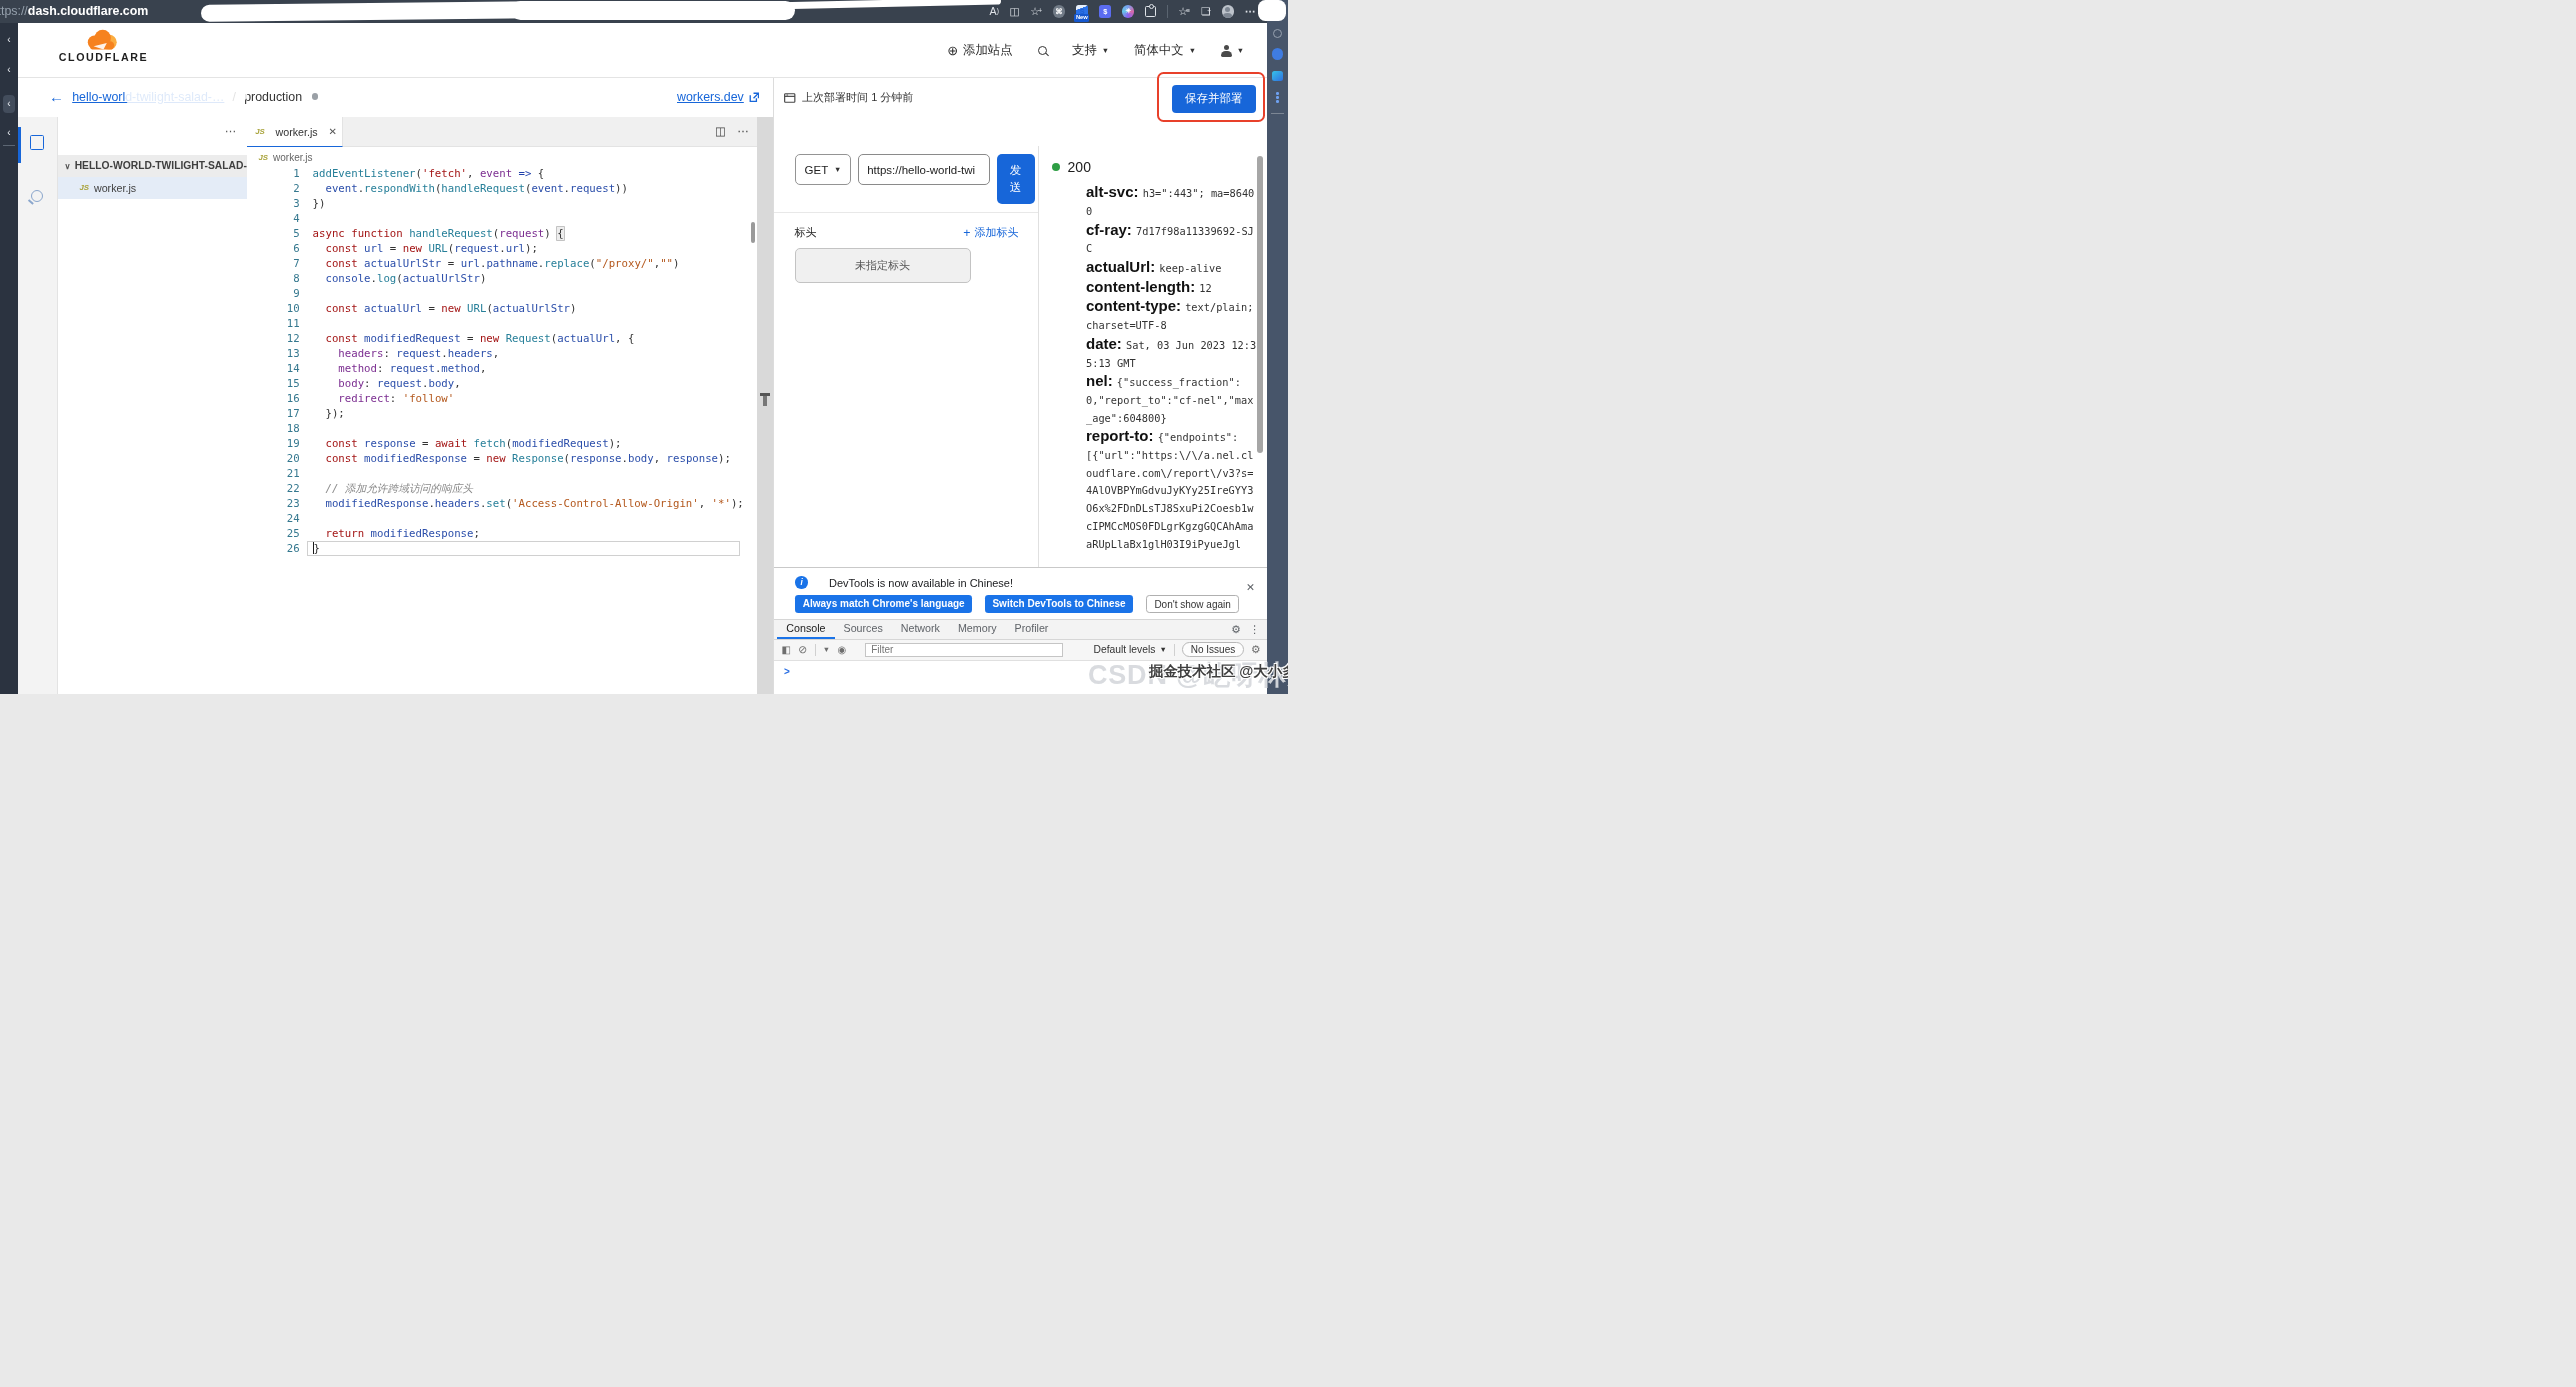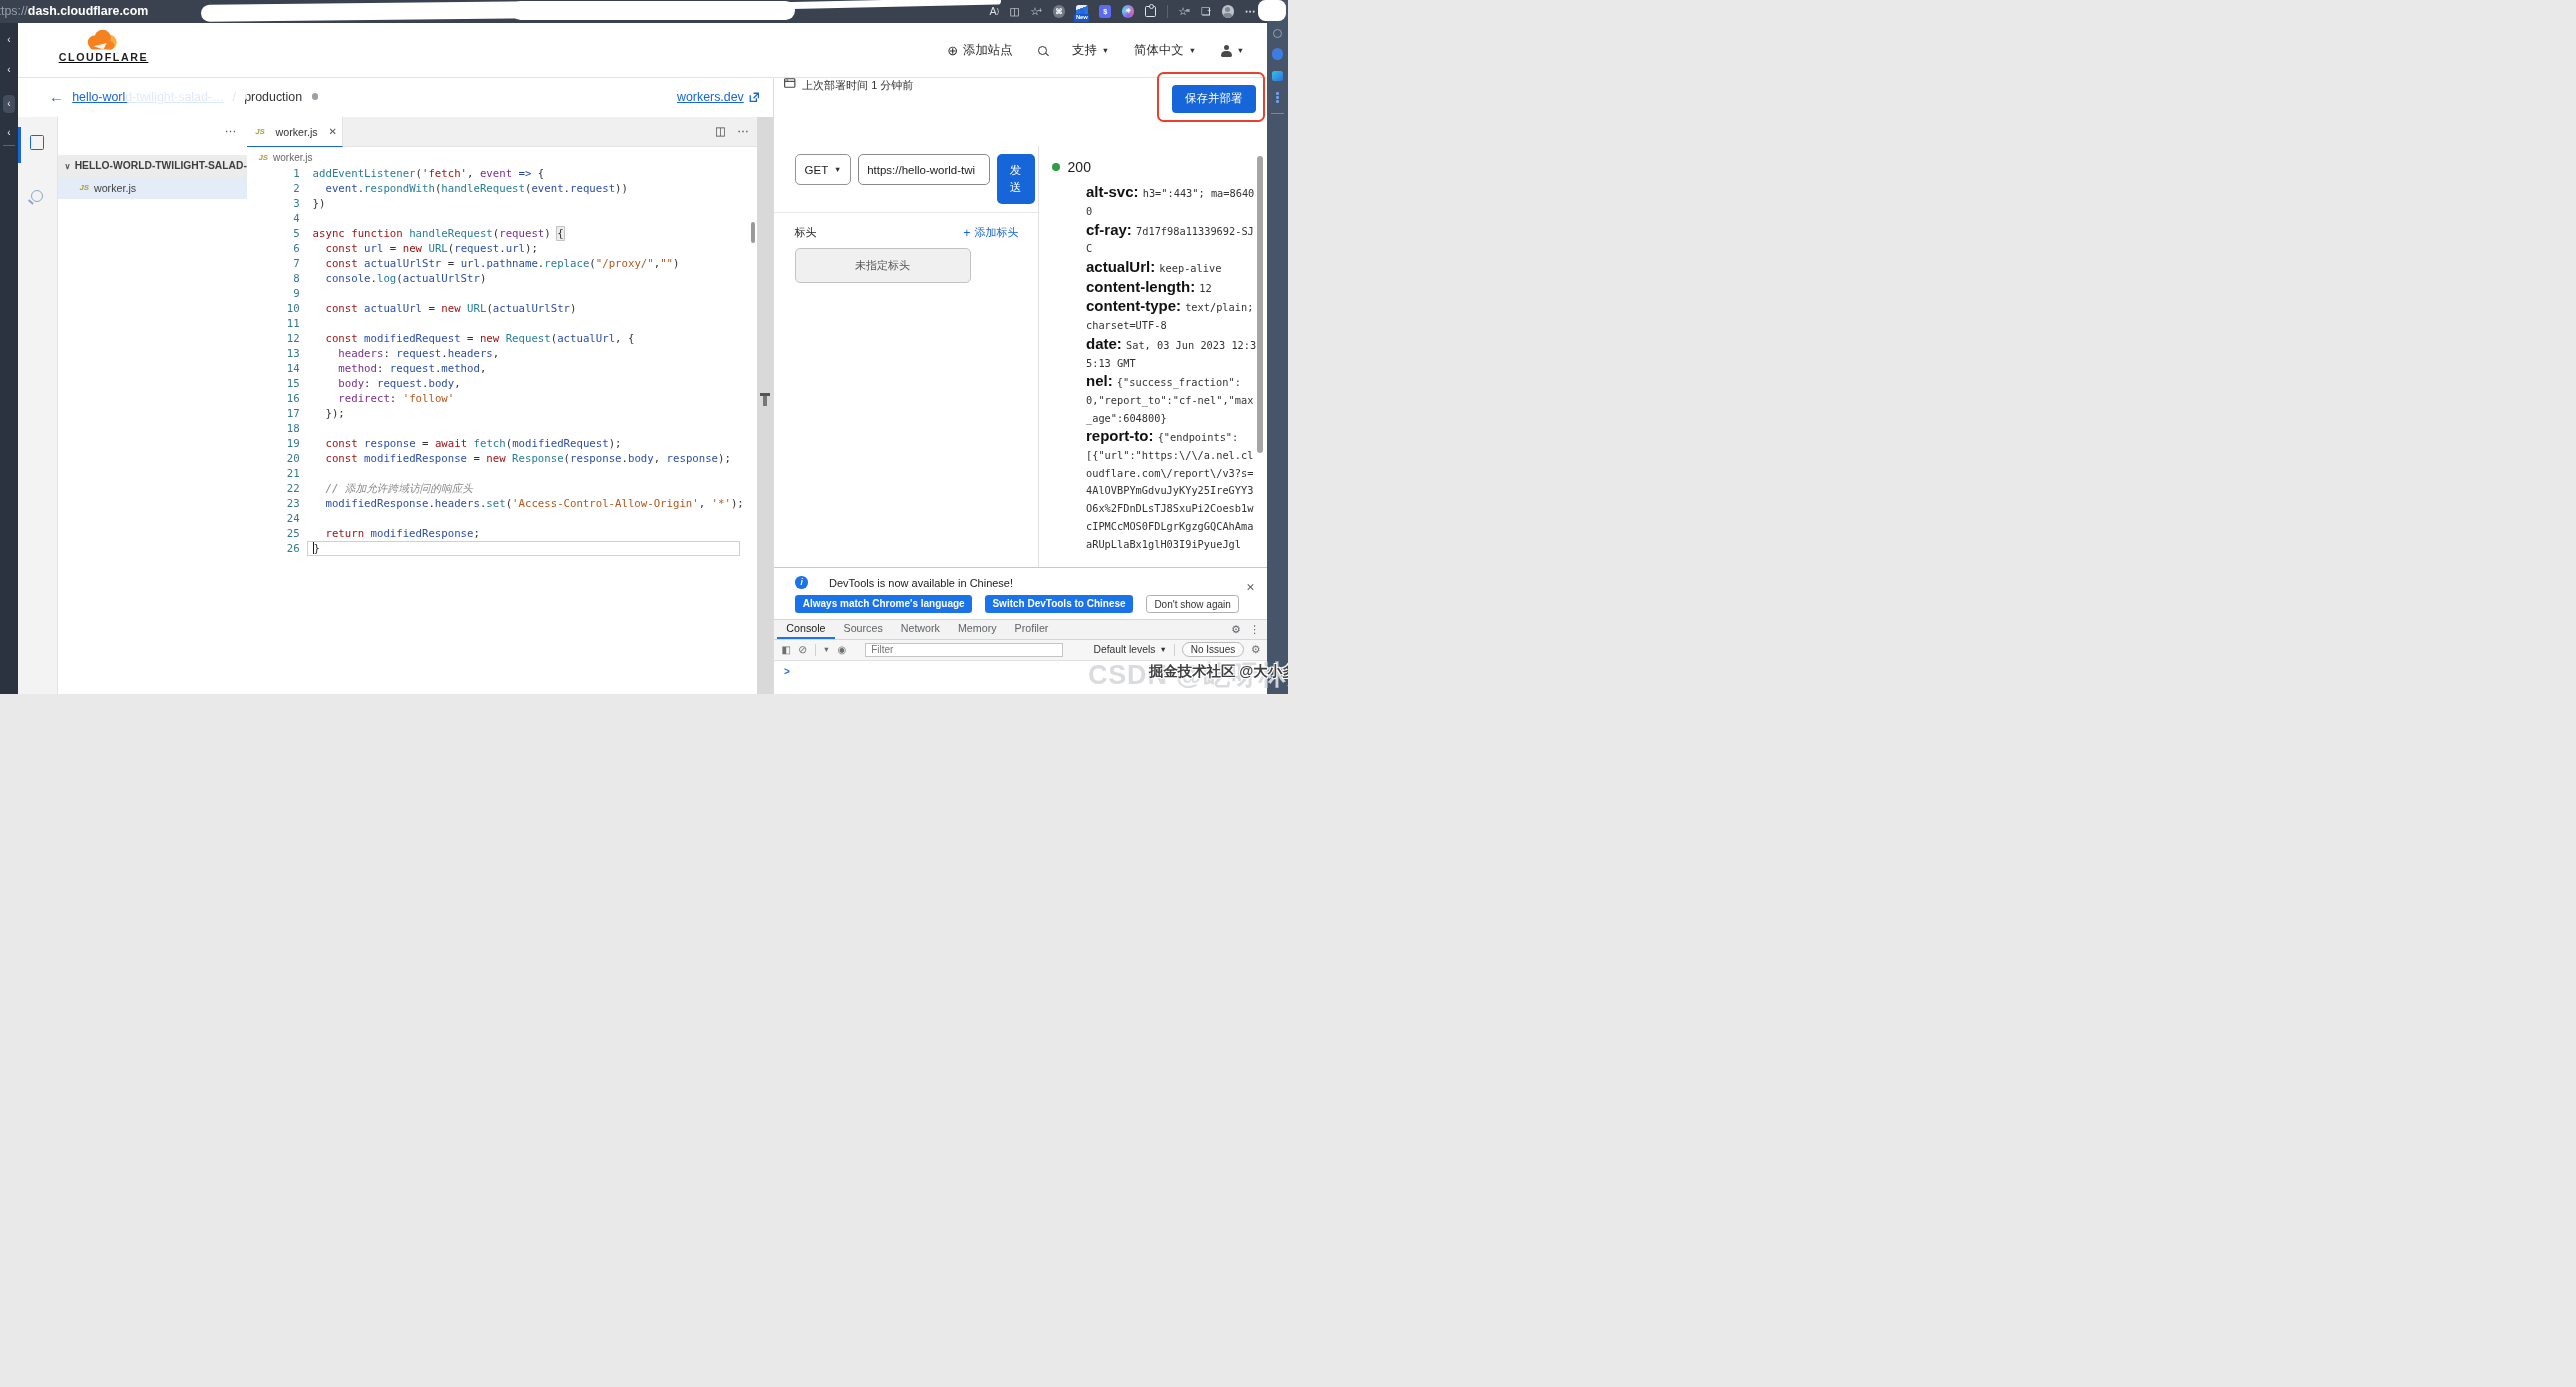--- a/index.html
+++ b/index.html
@@ -42,21 +42,21 @@
   .cop{width:14px;height:14px;border-radius:50%;background:conic-gradient(from 210deg,#2bb3f0,#1f58d8,#7ad0f5,#2bb3f0);}
   .ring{width:9px;height:9px;border-radius:50%;border:1.6px solid #97a1af;box-sizing:border-box;}
   .bci{width:11.5px;height:11.5px;border-radius:50%;background:#3f7ce2;}
   .bsq{width:10.7px;height:10.7px;border-radius:2.5px;background:linear-gradient(140deg,#36c3e8,#2f6fe0);}
   .bdots{display:flex;flex-direction:column;gap:1.6px;}
   .bdots i{width:2.5px;height:2.5px;border-radius:50%;background:#6fa2f2;}
   .rsb .hr2{width:13px;height:0.8px;background:#7c8694;}
   
   .page{position:absolute;left:18px;top:23px;width:1249px;height:671px;background:#fff;z-index:3;}
   .cfheader{position:absolute;left:0;top:0;width:100%;height:55px;border-bottom:0.8px solid #e4e4e4;box-sizing:border-box;}
-  .logo{position:absolute;left:40px;top:5px;width:91px;text-align:center;text-decoration:underline;}
+  .logo{position:absolute;left:40px;top:5px;width:91px;text-align:center;}
   .logo-text{font-size:10.7px;font-weight:bold;letter-spacing:1.6px;color:#1f1f1f;margin-top:-1.6px;}
   .hnav{position:absolute;right:23px;top:0;height:55px;display:flex;align-items:center;gap:25px;font-size:12.4px;color:#2b2b2b;}
   .hnav .item{display:flex;align-items:center;gap:5px;}
   .caret-dn{font-size:7.4px;color:#333;}
   .mag{width:7.4px;height:7.4px;border:1.4px solid #333;border-radius:50%;position:relative;display:inline-block;}
   .mag::after{content:"";position:absolute;left:6.6px;top:7.4px;width:4.1px;height:1.4px;background:#333;transform:rotate(45deg);}
   .person{width:10.7px;height:10.7px;position:relative;display:inline-block;}
   .person::before{content:"";position:absolute;left:2.9px;top:0;width:5px;height:5px;border-radius:50%;background:#4a4a4a;}
   .person::after{content:"";position:absolute;left:0;top:5.8px;width:10.7px;height:5.8px;border-radius:5px 5px 1.6px 1.6px;background:#4a4a4a;}
   
@@ -102,21 +102,21 @@
   .tok-o{color:#1e3faa;} .tok-b{background:#ededed;box-shadow:0 0 0 0.8px #b5b5b5;}
   .cl.cur::after{content:"";position:absolute;left:53px;right:11.5px;top:0;bottom:0;border:0.8px solid #d0d0d0;}
   .caret{display:inline-block;width:1.6px;height:11.5px;background:#1a1a1a;vertical-align:-1.6px;margin-right:-0.8px;}
   .escroll{position:absolute;right:1.6px;top:105px;width:4.1px;height:21.4px;background:#9a9a9a;border-radius:2.5px;}
   
   .split{position:absolute;left:739px;top:94px;width:15.7px;height:577px;background:#d9d9d9;}
   .split .th{position:absolute;left:2.5px;top:276px;width:10.7px;height:2.5px;background:#555;}
   .split .tv{position:absolute;left:5.8px;top:279px;width:4.1px;height:10px;background:#777;}
   
   .rp{position:absolute;left:755px;top:55px;width:494px;height:616px;border-left:0.8px solid #dcdcdc;box-sizing:border-box;background:#fff;}
-  .deploy{position:relative;height:39px;display:flex;align-items:flex-start;padding-left:10px;gap:6.6px;font-size:11px;color:#333;}
+  .deploy{position:relative;height:39px;display:flex;align-items:center;padding-left:10px;gap:6.6px;font-size:11px;color:#333;}
   .savebtn{position:absolute;right:11.5px;top:6.6px;background:#1766d9;color:#fff;font-size:11.5px;padding:6.6px 13px;border-radius:4.1px;}
   .redbox{position:absolute;right:1.6px;top:-5.8px;width:104px;height:46px;border:2.9px solid #e8402a;border-radius:6.6px;z-index:9;}
   .ptabs{position:absolute;left:0;top:39px;width:100%;height:30px;background:#f1f1f1;border-top:0.8px solid #e2e2e2;
          border-bottom:0.8px solid #ddd;display:flex;align-items:stretch;box-sizing:border-box;font-size:11px;color:#333;}
   .htab{display:flex;align-items:center;gap:5.8px;padding:0 11.5px;border-top:2.5px solid transparent;box-sizing:border-box;}
   .htab.active{background:#fff;border-top:2.5px solid #1766d9;border-right:0.8px solid #e2e2e2;}
   .htab.active .gi{color:#1766d9;}
   .gi{font-size:10.7px;color:#444;line-height:1;}
   .gi-swap::before{content:"⇆";} .gi-eye::before{content:"◎";} .gi-clock::before{content:"◷";}
   .gi-terminal::before{content:"⌨";} .gi-book::before{content:"❐";}

